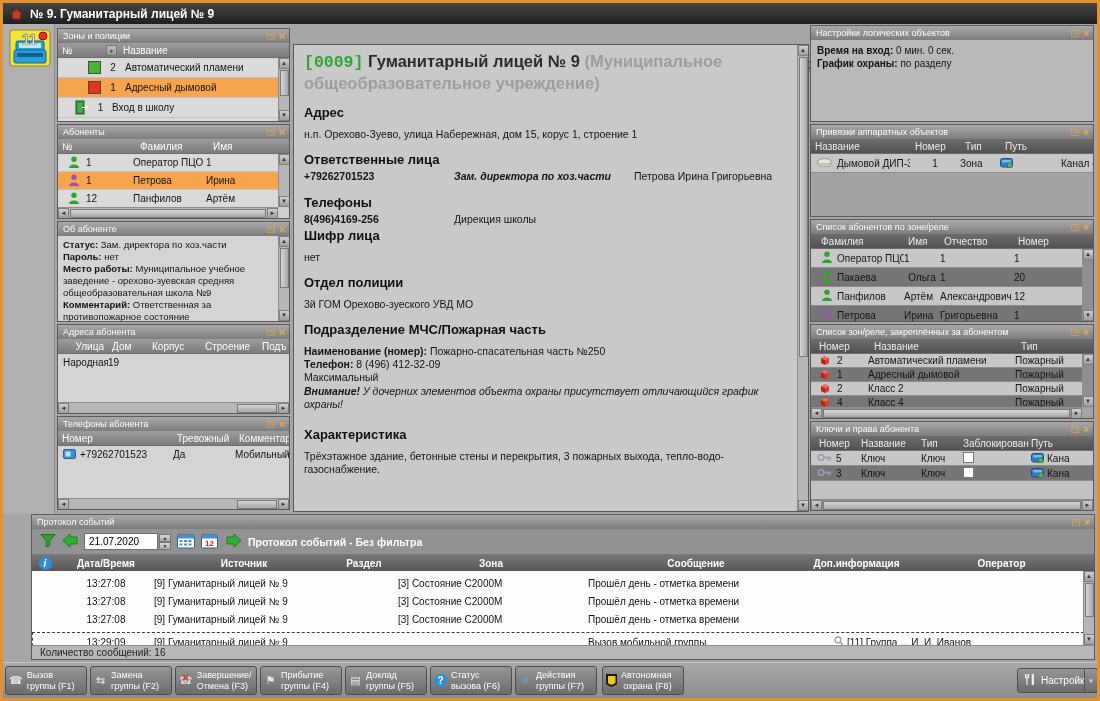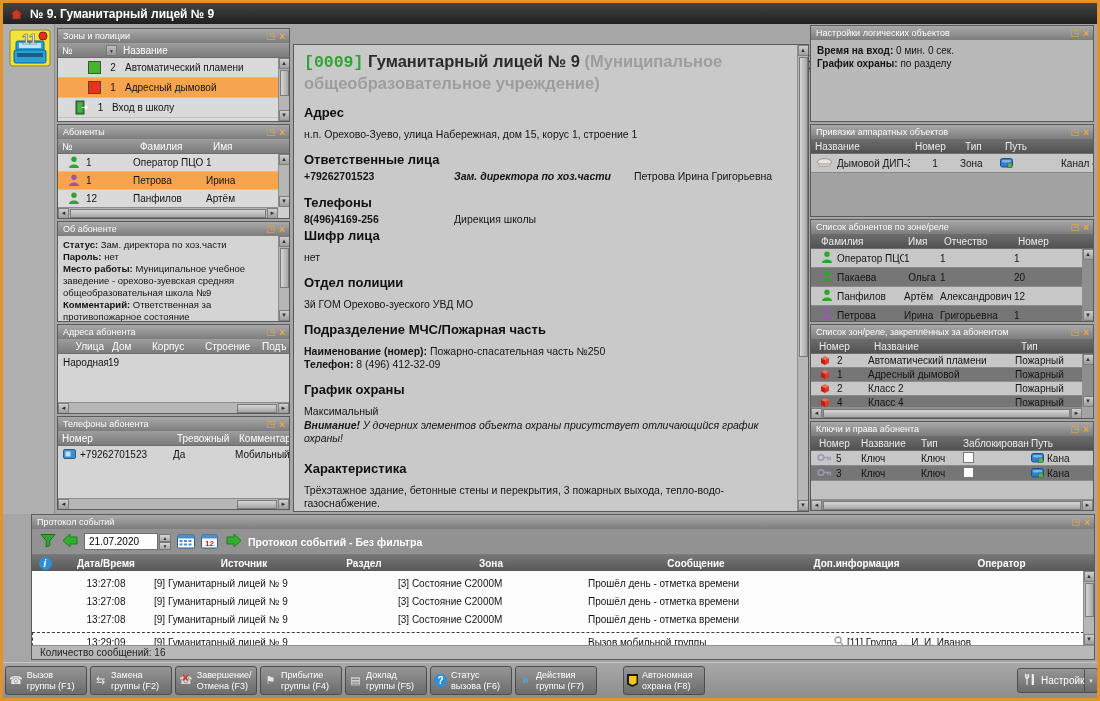--- a/index.html
+++ b/index.html
@@ -335,21 +335,20 @@
       <span class="c1">8(496)4169-256</span>
       <span>Дирекция школы</span>
     </div>
     <h2 style="margin-top:1px;">Шифр лица</h2>
     <p>нет</p>
     <h2>Отдел полиции</h2>
     <p>3й ГОМ Орехово-зуеского УВД МО</p>
     <h2>Подразделение МЧС/Пожарная часть</h2>
     <p><b>Наименование (номер):</b><span> Пожарно-спасательная часть №250</span></p>
     <p><b>Телефон:</b><span> 8 (496) 412-32-09</span></p>
-    <h2>График охраны</h2>
     <p>Максимальный</p>
     <p class="warn"><b>Внимание!</b><span> У дочерних элементов объекта охраны присутствует отличающийся график охраны!</span></p>
     <h2 style="margin-top:16px;">Характеристика</h2>
     <p>Трёхэтажное здание, бетонные стены и перекрытия, 3 пожарных выхода, тепло-водо-газоснабжение.</p>
 
     <div class="vscroll">
       <div class="sbtn">▲</div>
       <div class="sthumb-v" style="height:300px;"></div>
       <span style="flex:1;"></span>
       <div class="sbtn">▼</div>
@@ -745,21 +744,21 @@
           <div>вызова (F6)</div>
         </span>
     </div>
     <div class="btn" style="left:512px;">
       <span class="chevs">»</span>
       <span>
           <div>Действия</div>
           <div>группы (F7)</div>
         </span>
     </div>
-    <div class="btn" style="left:620px;">
+    <div class="btn" style="left:599px;text-align:right;">
       <span class="shield">
           <i></i>
         </span>
       <span>
           <div>Автономная</div>
           <div>охрана (F8)</div>
         </span>
     </div>
     <div class="setbtn">
       <span><svg width="12" height="13">

